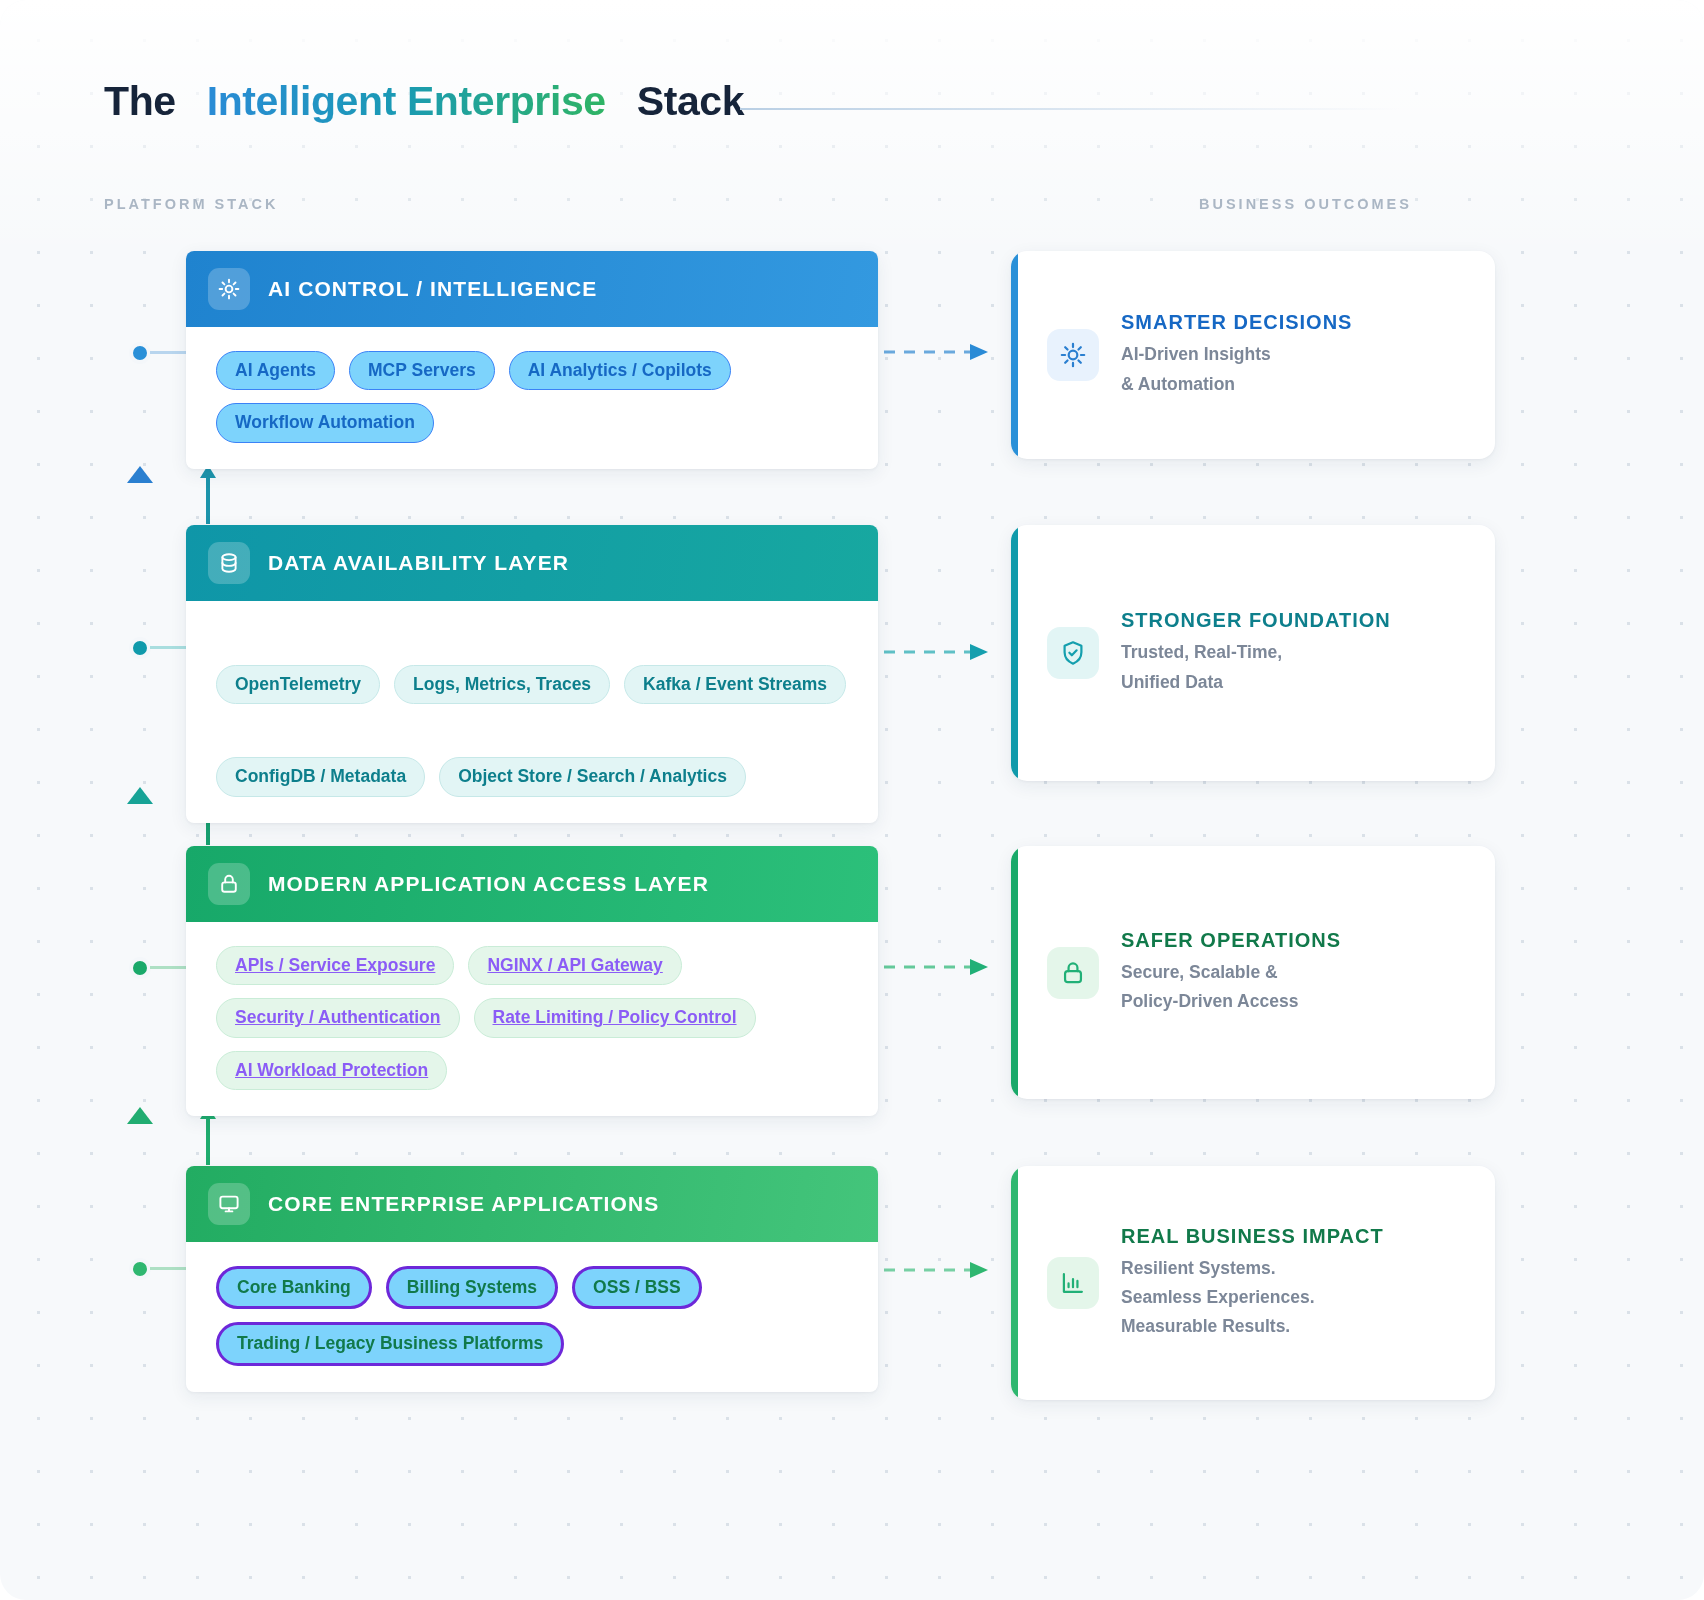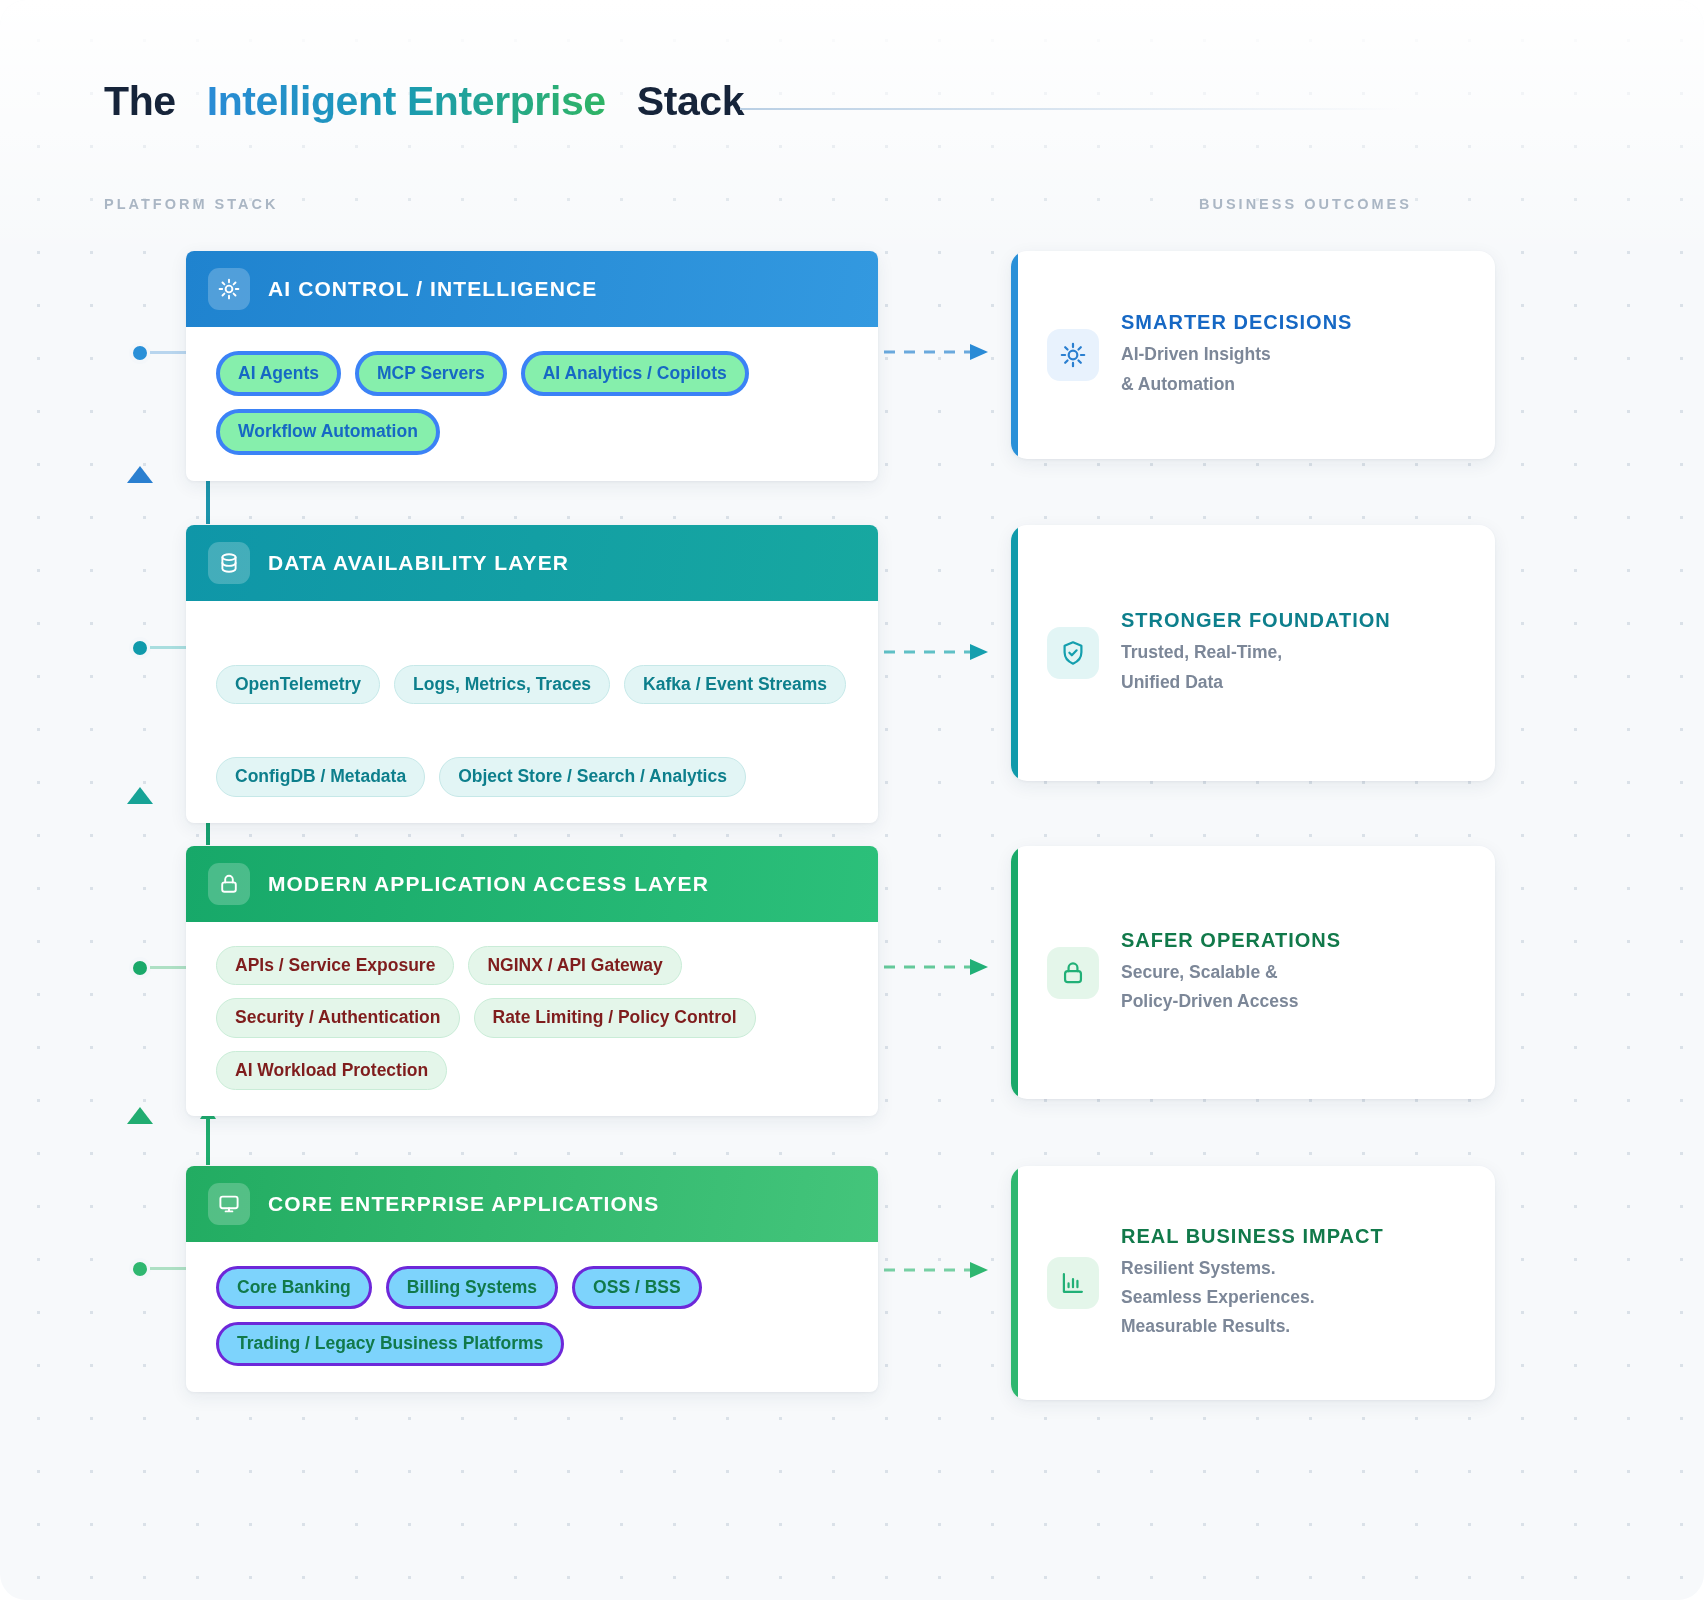--- a/index.html
+++ b/index.html
@@ -107,29 +107,29 @@
     padding: 9px 18px 10px;
     font-size: 17.5px;
     font-weight: 700;
     white-space: nowrap;
     line-height: 1.05;
   }
 
   
   #layer-1 { top: 251px; }
   #layer-1 .layer-head { background: linear-gradient(100deg,#1f83cf 0%, #3399e0 100%); }
-  #layer-1 .tag { background:#86efac; border:4px solid #3b82f6; color:#1668c4; }
+  #layer-1 .tag { background:#7dd3fc; border:1px solid #3b82f6; color:#1668c4; }
   
   #layer-2 { top: 525px; }
   #layer-2 .layer-head { background: linear-gradient(100deg,#0f96a8 0%, #17a8a0 100%); }
   #layer-2 .tag { background:#e2f5f5; border:1px solid #c6e8e8; color:#0d7f8c;margin-top:40px; }
   
   #layer-3 { top: 846px; }
   #layer-3 .layer-head { background: linear-gradient(100deg,#17a869 0%, #2cc07a 100%); }
-  #layer-3 .tag { background:#e4f6ea; border:1px solid #c9ecd7; color:#7f1d1d; }
+  #layer-3 .tag { background:#e4f6ea; border:1px solid #c9ecd7; color:#8b5cf6;text-decoration:underline; }
   
   #layer-4 { top: 1166px; }
   #layer-4 .layer-head { background: linear-gradient(100deg,#22ac62 0%, #44c57b 100%); }
   #layer-4 .tag { background:#7dd3fc; border:3px solid #6d28d9; color:#11794a; }
 
   
   .outcome {
     position: absolute;
     left: 987px;
     width: 484px;

